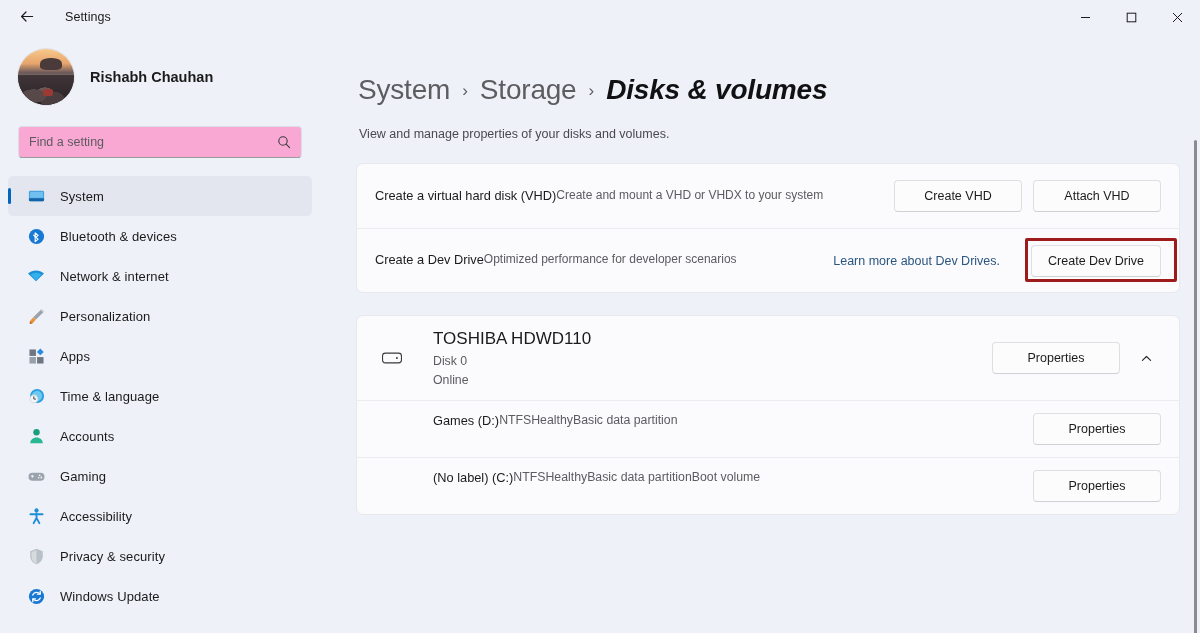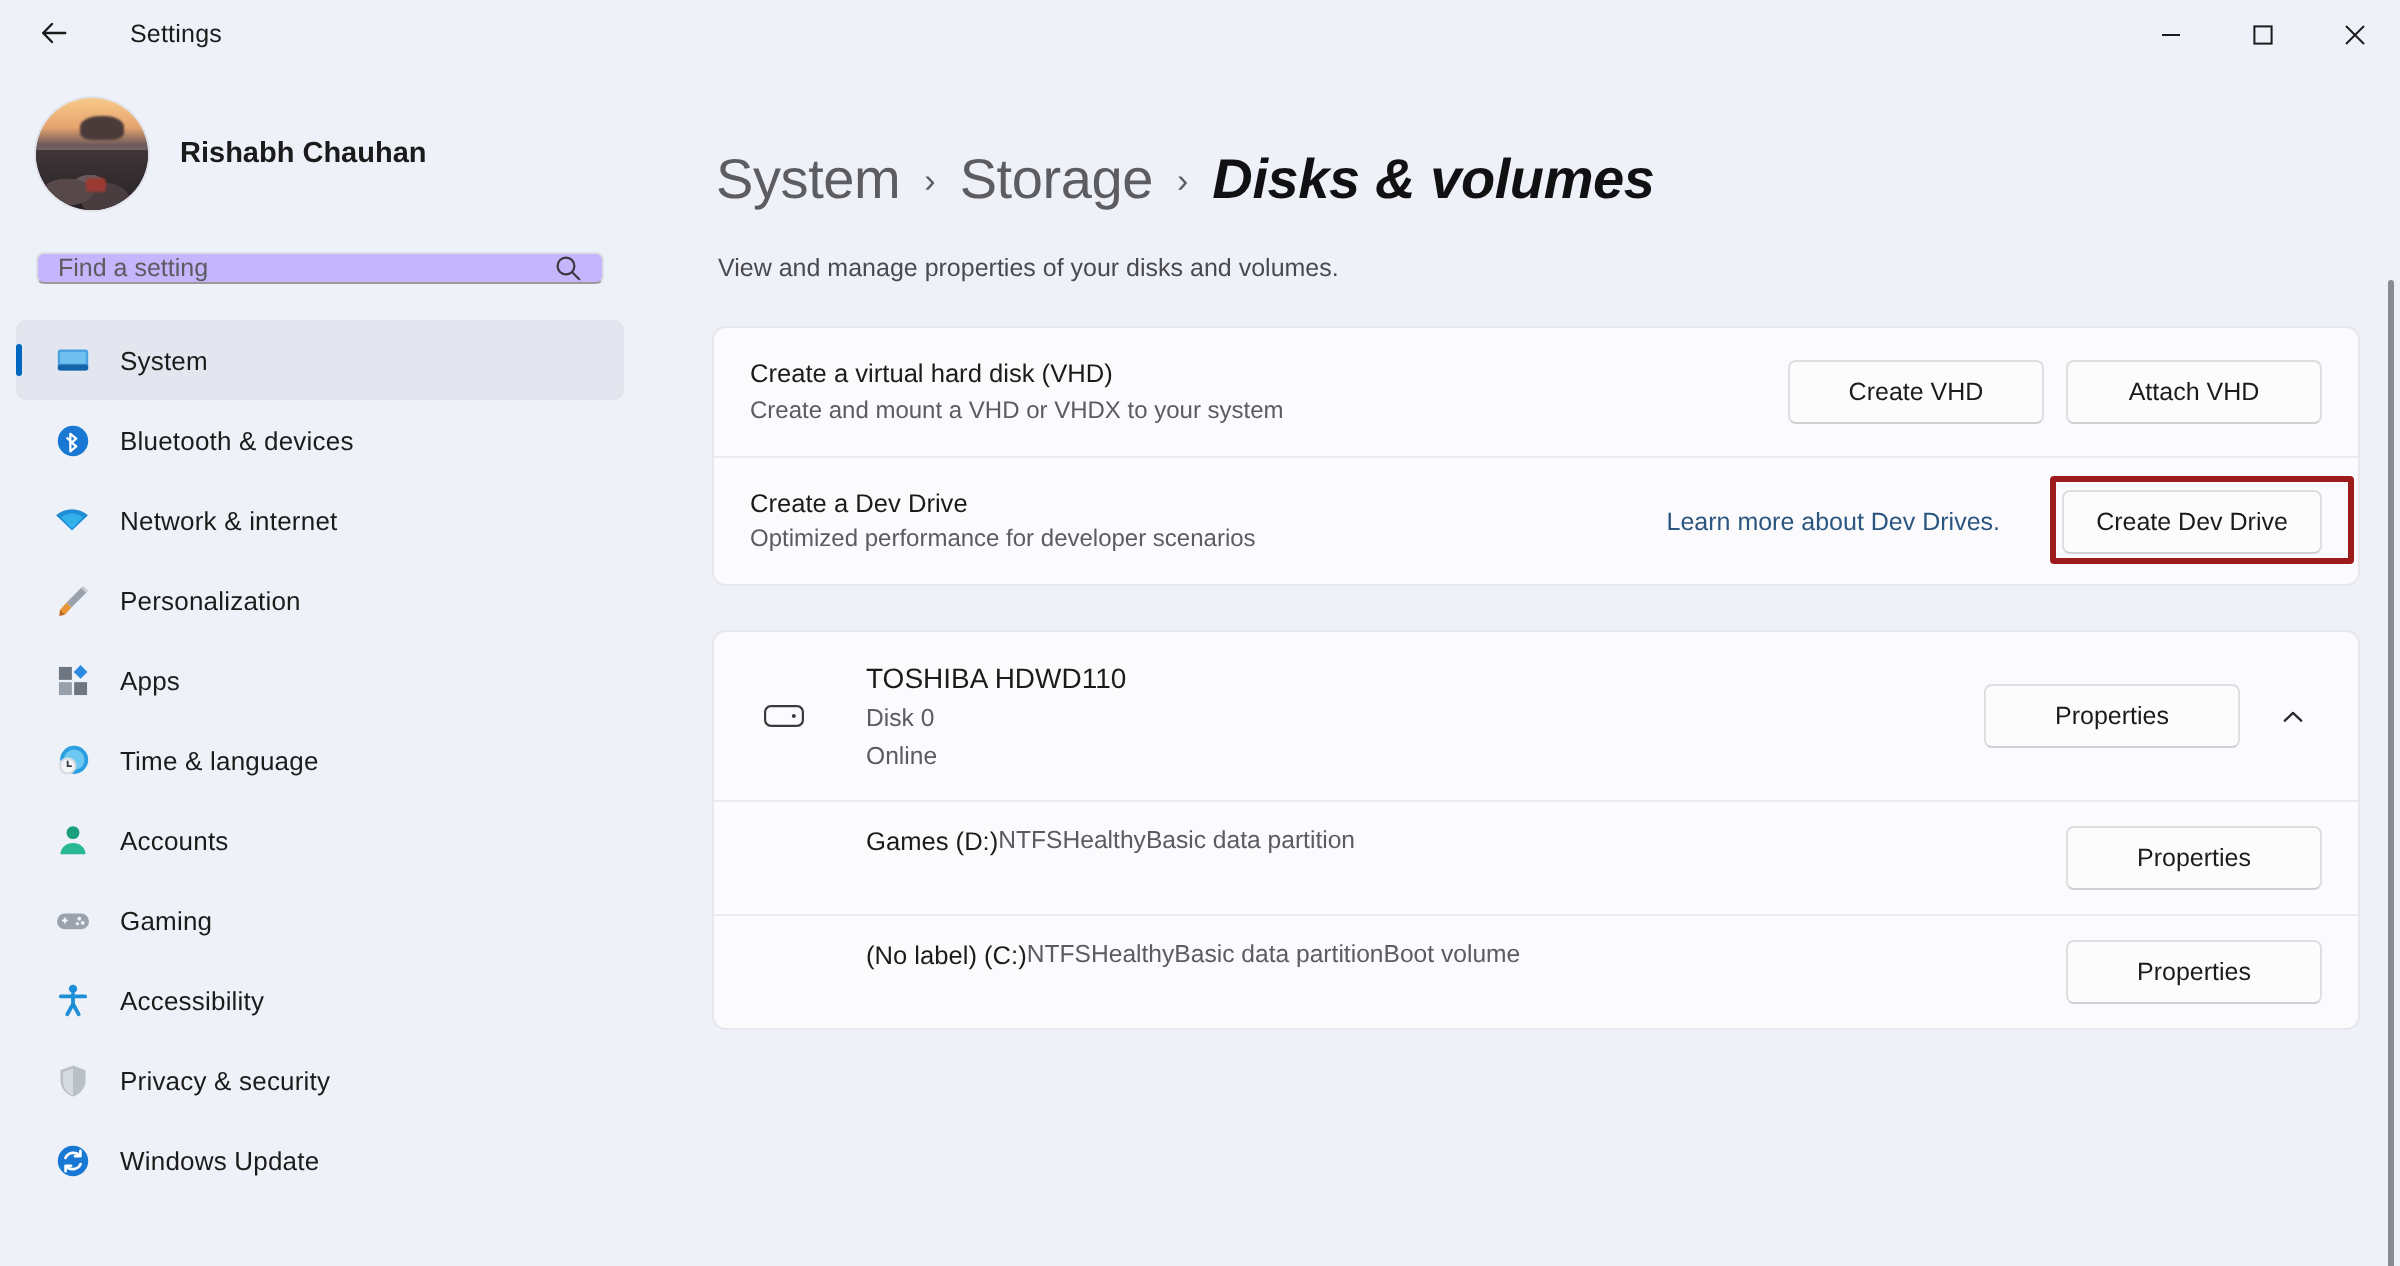--- a/index.html
+++ b/index.html
@@ -69,21 +69,21 @@
       linear-gradient(#403538, #272224);
   }
   .avatar .red-spot {
     position: absolute; left: 45%; bottom: 16%;
     width: 10px; height: 7px; background: #9b3a33; border-radius: 2px; filter: blur(.4px);
   }
   .profile-name { font-size: 14.5px; font-weight: 700; margin-left: 16px; color: #1b1b1b; }
 
   .search-wrap { padding: 20px 18px 0 18px; }
   .search-box {
-    height: 16px; background: #c4b5fd;
+    height: 32px; background: #f9a8d4;
     border: 1px solid #dcdfe6; border-bottom-color: #9b9b9e;
     border-radius: 4px;
     display: flex; align-items: center;
     padding: 0 10px;
     justify-content: center;
   }
   .search-box input {
     flex: 1 1 auto; border: none; outline: none; background: transparent;
     font-family: "Liberation Sans", sans-serif; font-size: 12.5px; color: #1b1b1b;
   }
@@ -130,21 +130,21 @@
     margin-top: 22px;
     overflow: hidden;
   }
   .card-row {
     display: flex; align-items: center;
     padding: 0 18px;
     min-height: 64px;
     position: relative;
   }
   .card-row + .card-row { border-top: 1px solid #ececf0; }
-  .row-texts { display: flex; flex-direction: column; justify-content: center; }
+  .row-texts { display: flex; flex-direction: row; justify-content: center; }
   .row-title { font-size: 12.8px; color: #1b1b1b; line-height: 1.45; }
   .row-sub { font-size: 12px; color: #5c5c60; line-height: 1.45; }
   .row-right { margin-left: auto; display: flex; align-items: center; gap: 11px; }
 
   .btn {
     min-width: 128px; height: 32px; padding: 0 14px;
     background: #fcfcfd; border: 1px solid #dfdfe3; border-bottom-color: #cfcfd4;
     border-radius: 4px;
     font-family: "Liberation Sans", sans-serif; font-size: 12.5px; color: #1b1b1b;
     display: inline-flex; align-items: center; justify-content: center;
@@ -160,21 +160,21 @@
     position: absolute;
     border: 3px solid #9e1b1b;
     border-radius: 2px;
     pointer-events: none;
   }
 
   
   .disk-row { display: flex; align-items: center; padding: 0 18px; min-height: 84px; }
   .disk-ico { width: 34px; flex: 0 0 34px; display: flex; align-items: center; justify-content: center; color: #2b2b2e; }
   .disk-texts { display: flex; flex-direction: column; margin-left: 24px; }
-  .disk-name { font-size: 14px; color: #1b1b1b; line-height: 1.52; }
+  .disk-name { font-size: 17px; color: #1b1b1b; line-height: 1.52; }
   .disk-meta { font-size: 12.3px; color: #5c5c60; line-height: 1.52; }
   .vol-row { display: flex; align-items: flex-start; padding: 10px 18px 12px 76px; }
   .vol-texts { display: flex; flex-direction: row; }
   .vol-name { font-size: 12.8px; color: #1b1b1b; line-height: 1.52; }
   .vol-meta { font-size: 12.3px; color: #5c5c60; line-height: 1.52; }
   .vol-right { margin-left: auto; padding-top: 2px; }
   .chev-btn {
     width: 30px; height: 30px; display: flex; align-items: center; justify-content: center;
     border-radius: 4px; cursor: pointer; color: #2b2b2e;
   }

